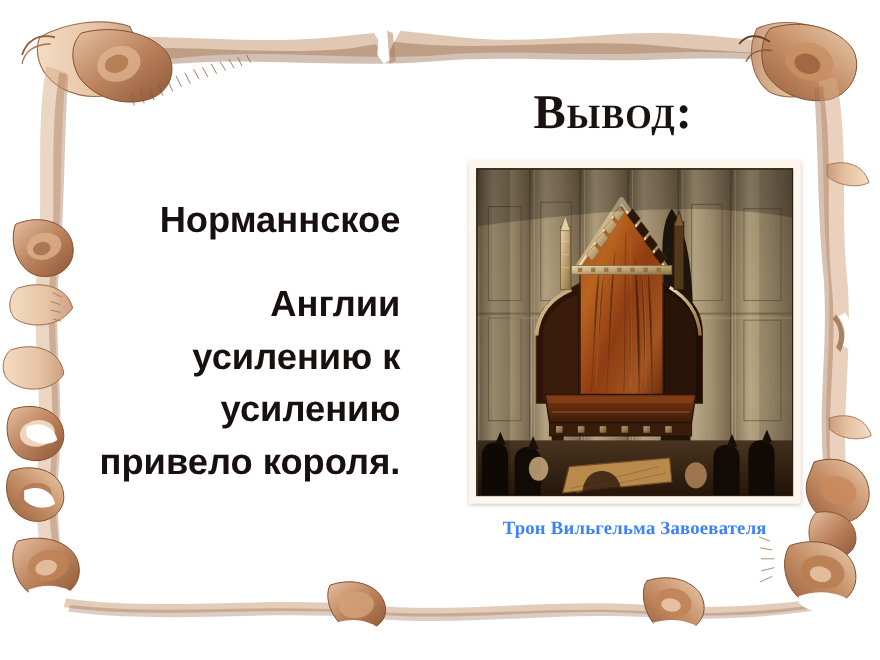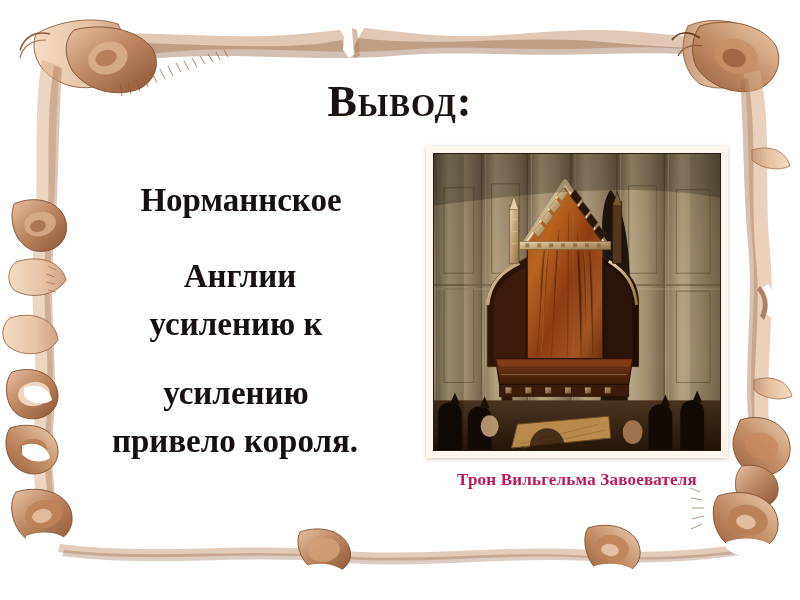--- a/index.html
+++ b/index.html
@@ -71,50 +71,50 @@
   
   .border-art { position: absolute; inset: 0; pointer-events: none; }
   .border-art svg { display: block; width: 800px; height: 600px; }
 
   
   .title {
     position: absolute;
     left: 170px;
     top: 76px;
     width: 460px;
-    text-align: center;
+    text-align: right;
     font-family: "Liberation Serif", "DejaVu Serif", serif;
     font-size: 44px;
     font-weight: 700;
     font-variant: small-caps;
     letter-spacing: 1px;
     color: #191210;
     text-shadow: 1px 1px 0 rgba(255,245,232,0.55);
     white-space: nowrap;
   }
 
   
   .body-text {
     position: absolute;
-    left: 80px;
+    left: 64px;
     top: 176px;
     width: 300px;
-    font-family: Liberation Serif, serif;
+    font-family: Liberation Sans, sans-serif;
     font-size: 33px;
     font-weight: 700;
     line-height: 48px;
     color: #17100e;
-    text-align: center;
+    text-align: right;
   }
   .body-text .ln { display: block; white-space: nowrap; }
   .body-text .ln.i1 { padding-left: 22px; }
   .body-text .ln.i2 { padding-left: 14px; }
   .body-text .ln.i3 { padding-left: 20px; margin-top: 28px; }
   .body-text .ln.i4 { padding-left: 12px; }
-  .body-text .ln.i5 { padding-left: 12px; margin-top: 21px; }
+  .body-text .ln.i5 { padding-left: 12px; }
   .body-text .ln.i6 { padding-left: 10px; }
 
   
   .photo-frame {
     position: absolute;
     left: 426px;
     top: 146px;
     width: 302px;
     height: 312px;
     background: #fdf6ec;
@@ -136,21 +136,21 @@
   .caption {
     position: absolute;
     left: 418px;
     top: 470px;
     width: 318px;
     text-align: center;
     font-family: "Liberation Serif", "DejaVu Serif", serif;
     font-size: 17px;
     font-weight: 700;
     letter-spacing: 0.2px;
-    color: #be185d;
+    color: #3b82f6;
     white-space: nowrap;
   }
 </style>
 </head>
 <body>
 
 <div id="slide">
 
   <div class="parchment">
     <div class="parchment-shade"></div>

